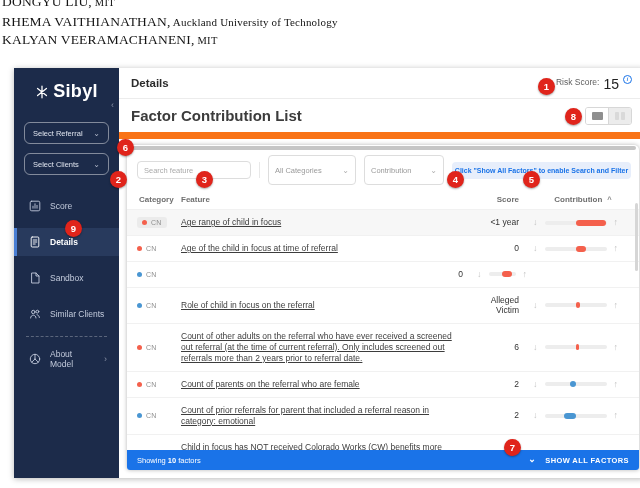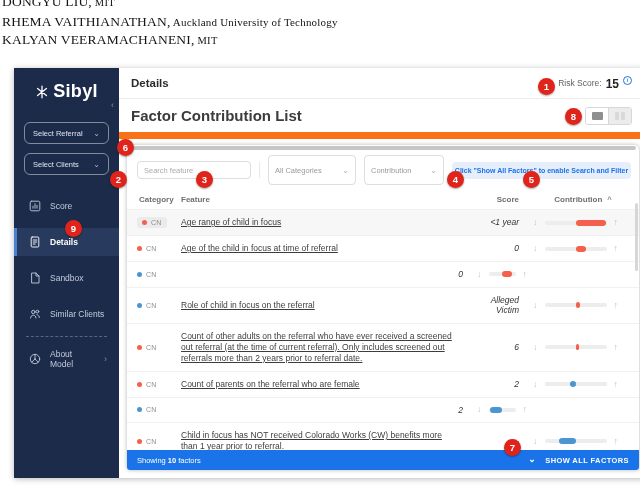--- a/index.html
+++ b/index.html
@@ -31,21 +31,21 @@
   .sitem.active{background:rgba(90,120,170,.20);color:#fff;font-weight:700;}
   .sitem.active::before{content:"";position:absolute;left:0;top:0;bottom:0;width:3px;background:#4a7fd4;}
   .sitem .item-chev{margin-left:auto;margin-right:12px;color:#8a93a8;font-size:9px;}
   .side-divider{border-top:1px dashed rgba(255,255,255,.28);margin:0 12px 8px;}
   
   .main{flex:1;min-width:0;display:flex;flex-direction:column;background:#fff;}
   .main-header{height:30px;flex-shrink:0;display:flex;align-items:center;justify-content:space-between;
                padding:0 13px 0 12px;border-bottom:1px solid #ececec;}
   .page-title{font-size:11.5px;font-weight:700;color:#2b2b2b;}
   .risk-score{display:flex;align-items:flex-start;gap:4px;font-size:8.5px;color:#5f5f5f;padding-top:3px;}
-  .risk-val{font-size:12px;font-weight:700;color:#222;margin-top:-1px;}
+  .risk-val{font-size:14px;font-weight:400;color:#222;margin-top:-1px;}
   .info-icon{width:7px;height:7px;border:1px solid var(--accent,#1a73e8);color:var(--accent,#1a73e8);
              border-radius:50%;font-size:5px;line-height:7px;text-align:center;margin-top:-2px;
              font-style:italic;font-weight:700;}
   .sub-header{height:33px;flex-shrink:0;display:flex;align-items:center;justify-content:space-between;
               padding:0 13px 0 12px;border-bottom:7px solid #f97316;font-size:15px;font-weight:700;color:#3c3c3c;}
   .view-toggle{display:flex;border:1px solid #d7d7d7;border-radius:3px;overflow:hidden;height:16px;background:#fff;}
   .vt-left{width:22px;display:flex;align-items:center;justify-content:center;border-right:1px solid #d7d7d7;background:#fff;}
   .vt-rect{width:11px;height:8px;background:#8f8f8f;border-radius:1px;}
   .vt-right{width:22px;display:flex;align-items:center;justify-content:center;gap:2px;background:#ececec;}
   .vt-bar{width:4px;height:8px;background:#d9d9d9;border-radius:1px;}
@@ -74,21 +74,21 @@
   .caret{color:#8a8a8a;font-size:7.5px;font-weight:700;}
   .tbody{flex:1;overflow:hidden;}
   .row{display:grid;grid-template-columns:54px 1fr 56px 112px;align-items:center;
        border-top:1px solid #f1f1f1;padding:7px 0;font-size:8.5px;}
   .row.hl{background:#f7f7f7;}
   .cat{padding-left:10px;display:flex;align-items:center;}
   .cat-inner{display:flex;align-items:center;gap:4px;font-size:7px;color:#8e8e8e;letter-spacing:.3px;}
   .row.hl .cat-inner{background:#ebebeb;border-radius:3px;padding:2px 5px;}
   .dot{width:5px;height:5px;border-radius:50%;}
   .feat{color:#3d3d3d;line-height:11px;padding-right:12px;text-decoration:underline;}
-  .val{text-align:right;padding-right:8px;color:#333;line-height:10.5px;font-style:italic;}
+  .val{text-align:right;padding-right:8px;color:#333;line-height:10.5px;}
   .contrib{display:flex;align-items:center;gap:7px;padding-left:6px;}
   .arrow{color:#c4c4c4;font-size:9px;line-height:9px;}
   .track{width:62px;height:4px;background:#ededed;border-radius:2px;position:relative;}
   .bar{position:absolute;top:-1px;height:6px;border-radius:3px;}
   .vscroll{position:absolute;right:1px;top:58px;width:3px;height:68px;background:#d6d6d6;border-radius:2px;}
   .cfooter{height:20px;flex-shrink:0;background:var(--accent,#1a73e8);border-radius:0 0 3px 3px;display:flex;
            align-items:center;justify-content:space-between;padding:0 10px;color:#fff;font-size:7.5px;}
   .showing span{margin-right:2px;}
   .showing b{margin-right:2px;}
   .footer-right{display:flex;align-items:center;gap:9px;font-weight:700;letter-spacing:.4px;cursor:pointer;}
@@ -335,20 +335,21 @@
                   <span class="arrow">↑</span>
                 </div>
               </div>
               <div class="row">
                 <div class="cat">
                   <span class="cat-inner">
                     <span class="dot" style="background: rgb(74, 150, 210);"></span>
                     <span>CN</span>
                   </span>
                 </div>
+                <div class="feat">Count of prior referrals for parent that included a referral reason in category: emotional</div>
                 <div class="val">2</div>
                 <div class="contrib">
                   <span class="arrow">↓</span>
                   <span class="track">
                     <span class="bar" style="width: 12px; right: 50%; background: rgb(74, 150, 210);"></span>
                   </span>
                   <span class="arrow">↑</span>
                 </div>
               </div>
               <div class="row">

